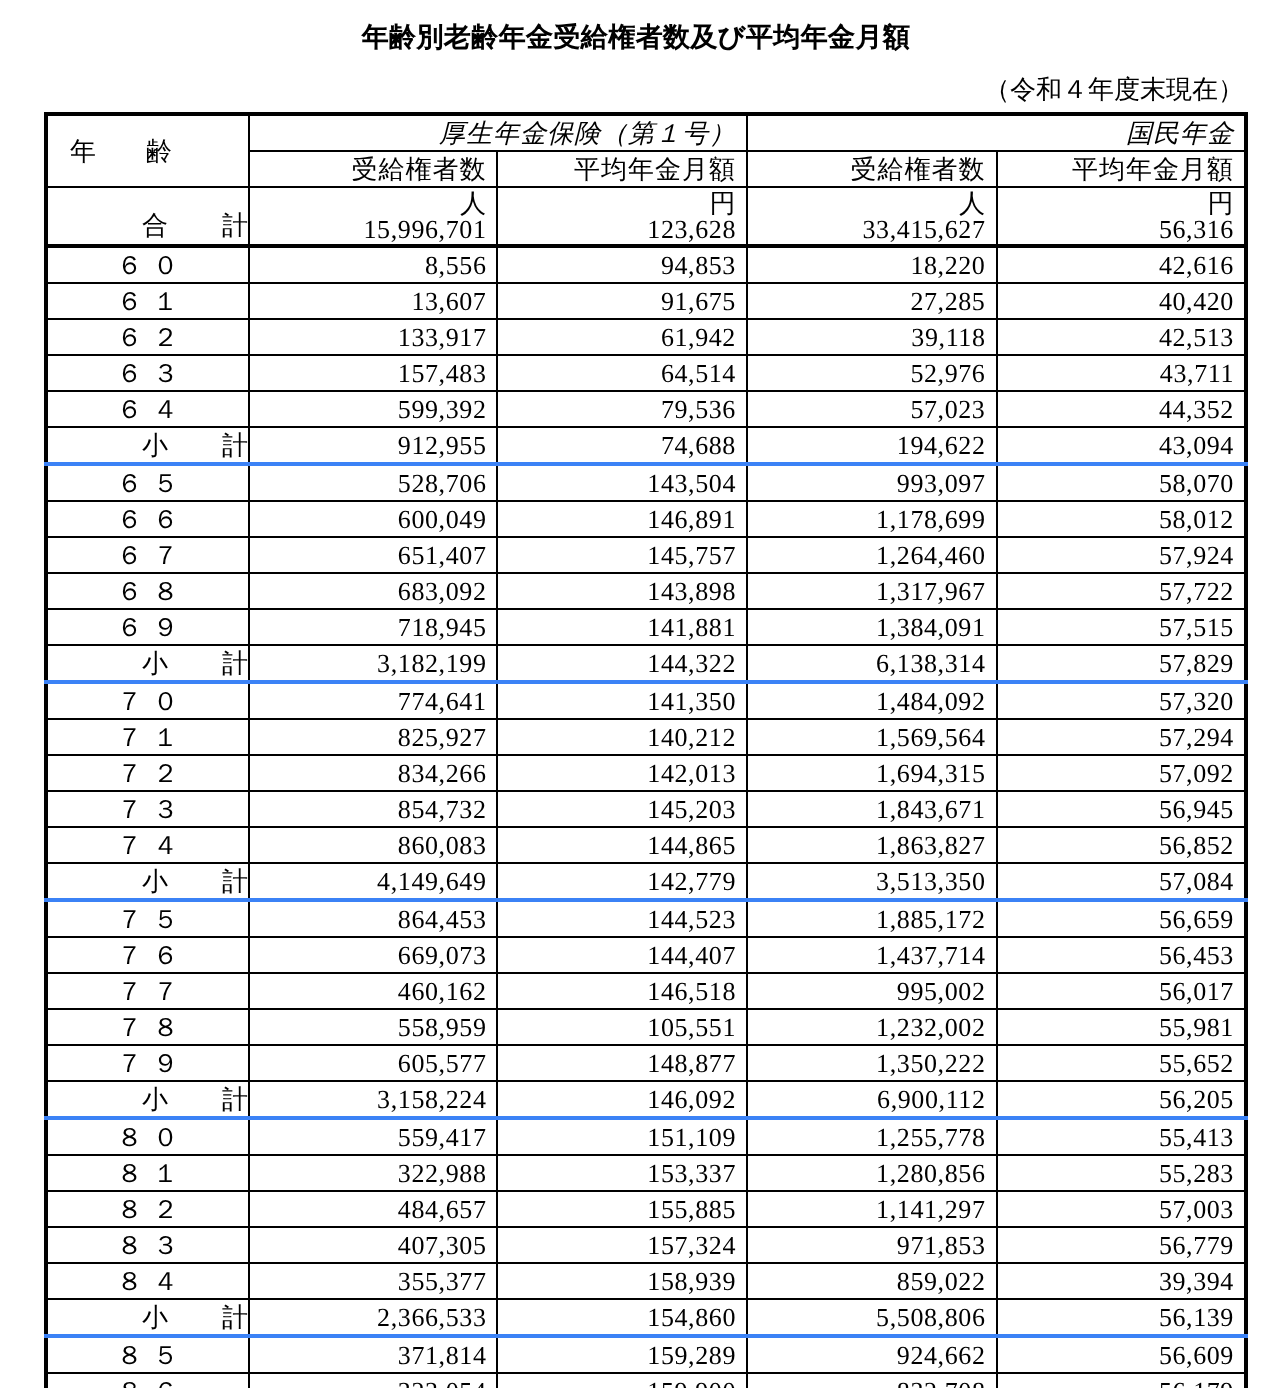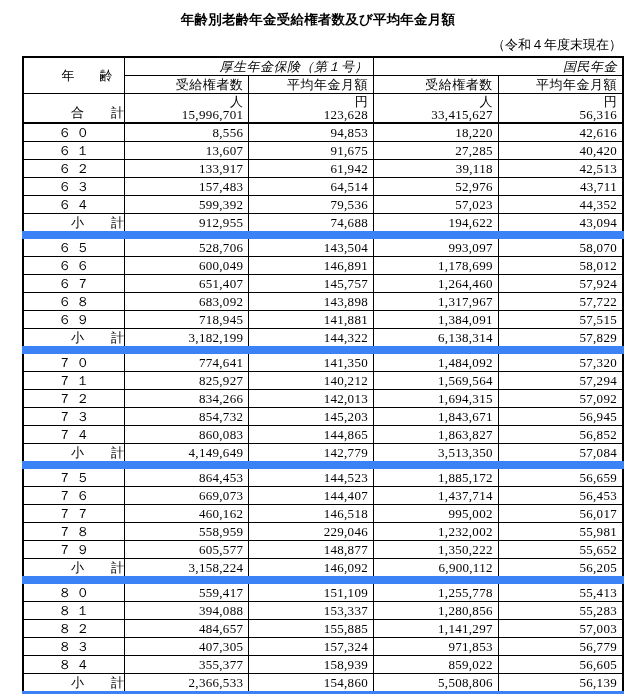--- a/index.html
+++ b/index.html
@@ -62,21 +62,21 @@
     font-weight: normal;
     vertical-align: middle;
     white-space: nowrap;
     overflow: hidden;
   }
   
   table.stat {
     border: 2px solid #000;
   }
   th.hdr-age {
-    text-align: right;
+    text-align: left;
     letter-spacing: 6px;
     text-indent: 6px;
     border-bottom: 2px solid #000;
   }
   th.hdr-group {
     text-align: right;
     letter-spacing: 0.5px;
     font-style: italic;
   }
   th.hdr-sub {
@@ -114,21 +114,21 @@
     text-align: right;
     line-height: 13px;
     height: 13px;
     padding-right: 0px;
   }
   td.num .val {
     display: block;
     line-height: 13px;
   }
   tr.subtotal-row td {
-    border-bottom: 8px solid #3b82f6;
+    border-bottom: 2px solid #3b82f6;
   }
 </style>
 </head>
 <body>
 
 <div class="page">
 
   <h1 class="doc-title">年齢別老齢年金受給権者数及び平均年金月額</h1>
 
   <div class="subtitle-row">（令和４年度末現在）</div>
@@ -318,21 +318,21 @@
           <tr>
             <td class="age">７７</td>
             <td class="num">460,162</td>
             <td class="num">146,518</td>
             <td class="num">995,002</td>
             <td class="num">56,017</td>
           </tr>
           <tr>
             <td class="age">７８</td>
             <td class="num">558,959</td>
-            <td class="num">229,046</td>
+            <td class="num">105,551</td>
             <td class="num">1,232,002</td>
             <td class="num">55,981</td>
           </tr>
           <tr>
             <td class="age">７９</td>
             <td class="num">605,577</td>
             <td class="num">148,877</td>
             <td class="num">1,350,222</td>
             <td class="num">55,652</td>
           </tr>
@@ -345,21 +345,21 @@
           </tr>
           <tr>
             <td class="age">８０</td>
             <td class="num">559,417</td>
             <td class="num">151,109</td>
             <td class="num">1,255,778</td>
             <td class="num">55,413</td>
           </tr>
           <tr>
             <td class="age">８１</td>
-            <td class="num">394,088</td>
+            <td class="num">322,988</td>
             <td class="num">153,337</td>
             <td class="num">1,280,856</td>
             <td class="num">55,283</td>
           </tr>
           <tr>
             <td class="age">８２</td>
             <td class="num">484,657</td>
             <td class="num">155,885</td>
             <td class="num">1,141,297</td>
             <td class="num">57,003</td>
@@ -369,21 +369,21 @@
             <td class="num">407,305</td>
             <td class="num">157,324</td>
             <td class="num">971,853</td>
             <td class="num">56,779</td>
           </tr>
           <tr>
             <td class="age">８４</td>
             <td class="num">355,377</td>
             <td class="num">158,939</td>
             <td class="num">859,022</td>
-            <td class="num">56,605</td>
+            <td class="num">39,394</td>
           </tr>
           <tr class="subtotal-row">
             <td class="age label">小　計</td>
             <td class="num">2,366,533</td>
             <td class="num">154,860</td>
             <td class="num">5,508,806</td>
             <td class="num">56,139</td>
           </tr>
           <tr>
             <td class="age">８５</td>

